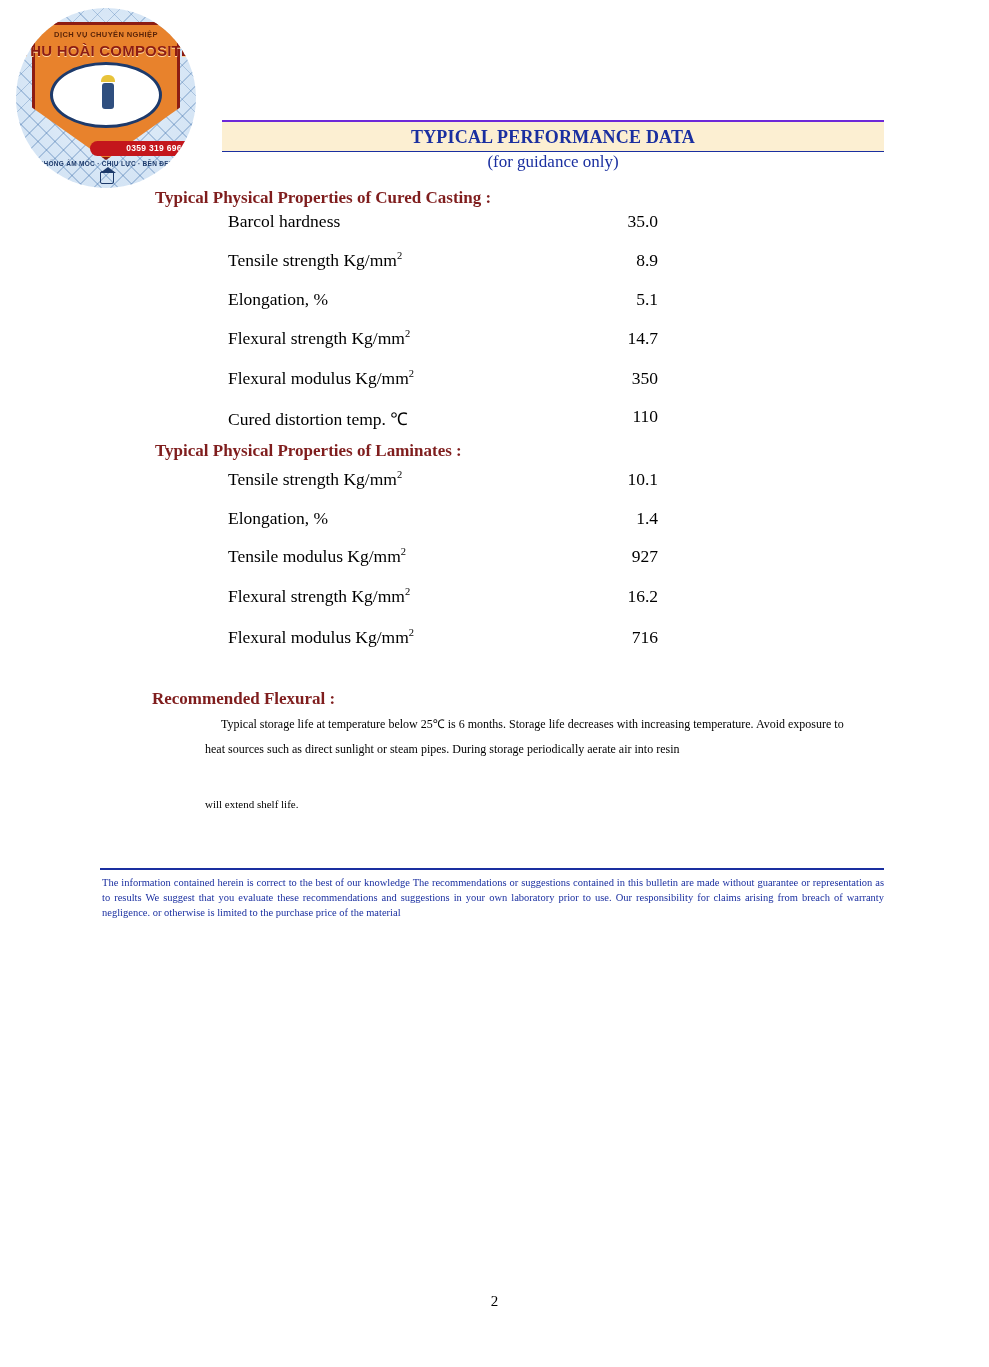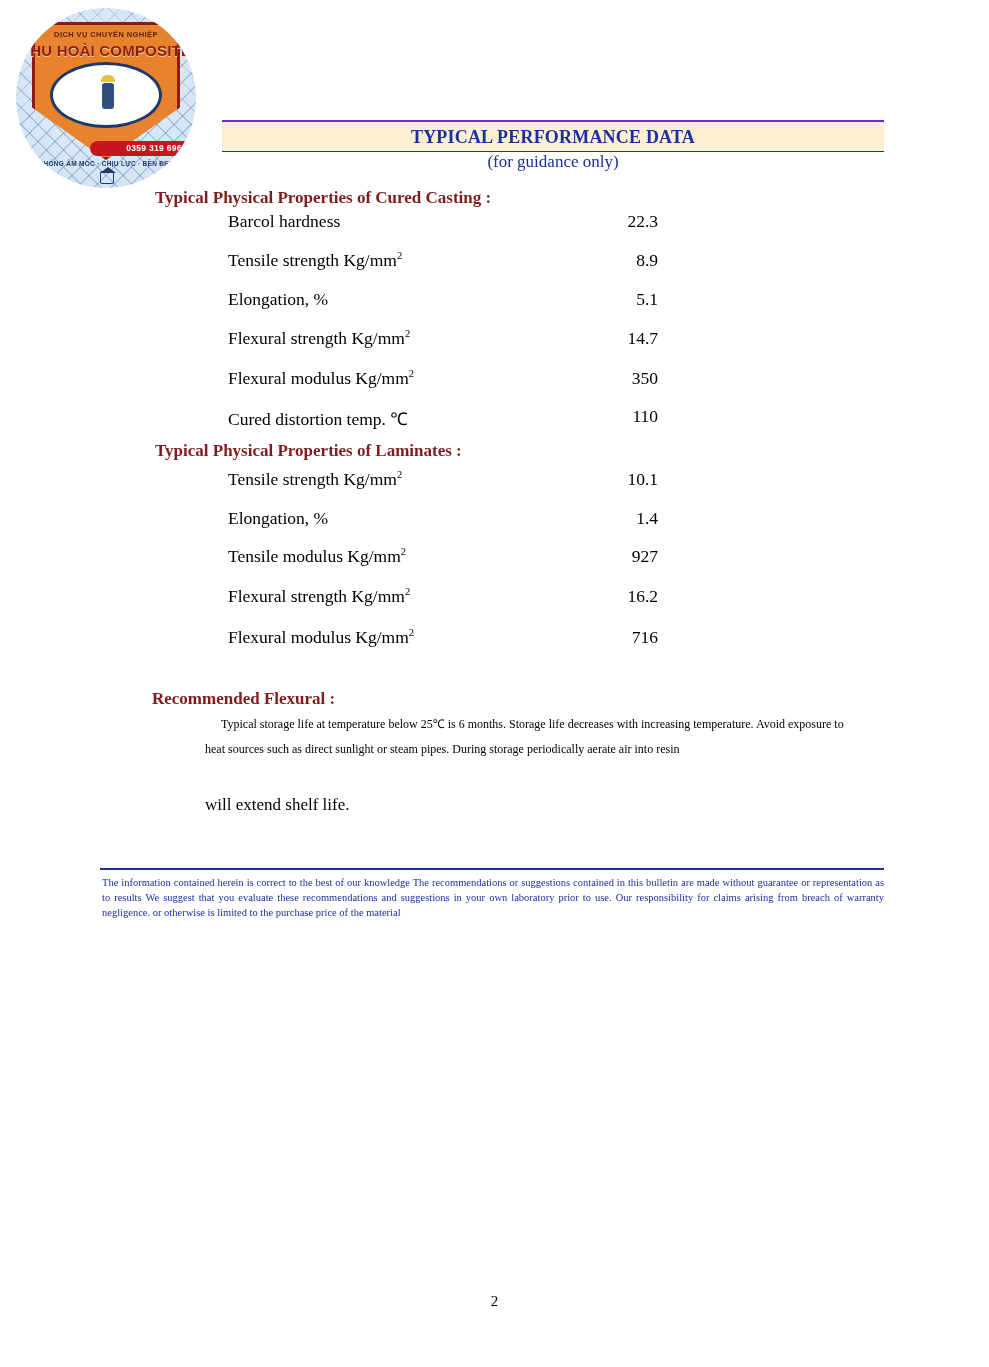--- a/index.html
+++ b/index.html
@@ -234,21 +234,21 @@
     width: 645px;
     font-size: 12px;
     line-height: 25px;
   }
   .storage-text .indent { display: inline-block; width: 16px; }
   .storage-last {
     position: absolute;
     left: 205px;
     top: 792px;
     width: 645px;
-    font-size: 17px;
+    font-size: 11px;
     line-height: 25px;
   }
 
   
   .rule {
     position: absolute;
     left: 100px;
     top: 868px;
     width: 784px;
     height: 0;
@@ -294,21 +294,21 @@
 
 <div class="header-band">
   <div class="header-title">TYPICAL PERFORMANCE DATA</div>
 </div>
 <div class="subtitle">(for guidance only)</div>
 
 <div class="section-heading" id="heading-casting">Typical Physical Properties of Cured Casting :</div>
 
 <div class="prop-row" style="top:211px">
   <span class="prop-label">Barcol hardness</span>
-  <span class="prop-value">22.3</span>
+  <span class="prop-value">35.0</span>
 </div>
 <div class="prop-row" style="top:250px">
   <span class="prop-label"><span>Tensile strength  Kg/mm</span><sup>2</sup></span>
   <span class="prop-value">8.9</span>
 </div>
 <div class="prop-row" style="top:289px">
   <span class="prop-label">Elongation, %</span>
   <span class="prop-value">5.1</span>
 </div>
 <div class="prop-row" style="top:328px">

